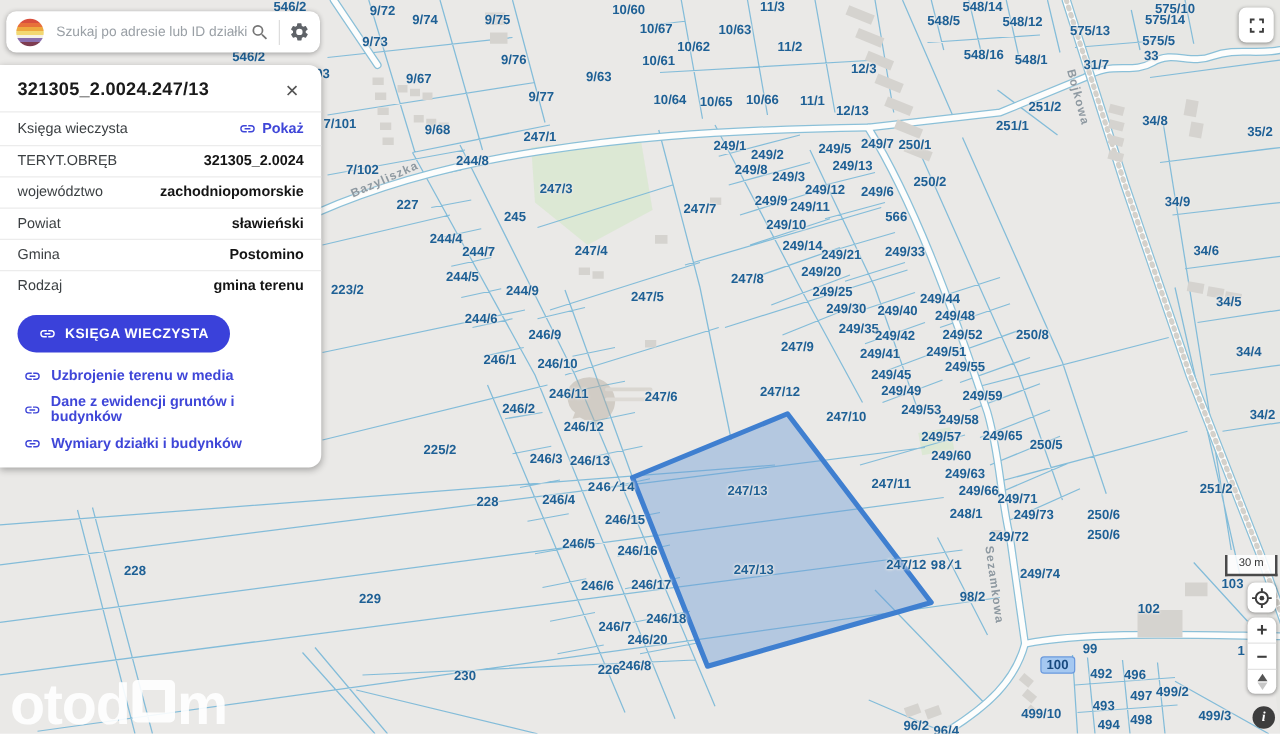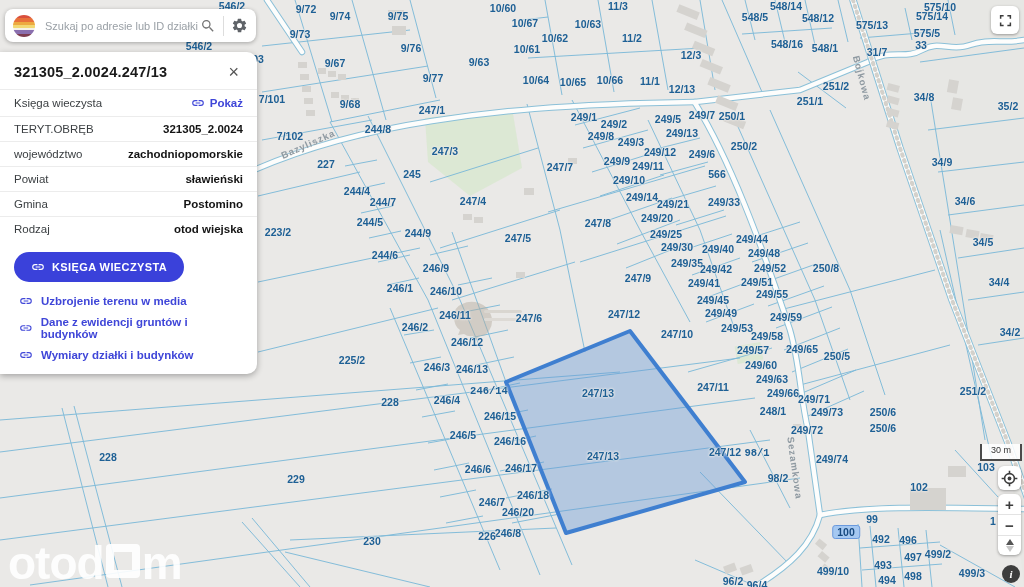--- a/index.html
+++ b/index.html
@@ -415,21 +415,21 @@
     <div class="row">
       <span>Powiat</span>
       <span class="val">sławieński</span>
     </div>
     <div class="row">
       <span>Gmina</span>
       <span class="val">Postomino</span>
     </div>
     <div class="row">
       <span>Rodzaj</span>
-      <span class="val">otod wiejska</span>
+      <span class="val">gmina terenu</span>
     </div>
     <button class="kw-btn">
       <svg width="14" height="14" viewBox="0 0 24 24">
           <path fill="currentColor" d="M3.9 12a3.1 3.1 0 0 1 3.1-3.1h4V7H7a5 5 0 0 0 0 10h4v-1.9H7A3.1 3.1 0 0 1 3.9 12zm4.1 1h8v-2H8v2zm9-6h-4v1.9h4a3.1 3.1 0 1 1 0 6.2h-4V17h4a5 5 0 0 0 0-10z"></path>
         </svg>
       <span>KSIĘGA WIECZYSTA</span>
     </button>
     <div class="p-link">
       <svg width="14" height="14" viewBox="0 0 24 24">
           <path fill="currentColor" d="M3.9 12a3.1 3.1 0 0 1 3.1-3.1h4V7H7a5 5 0 0 0 0 10h4v-1.9H7A3.1 3.1 0 0 1 3.9 12zm4.1 1h8v-2H8v2zm9-6h-4v1.9h4a3.1 3.1 0 1 1 0 6.2h-4V17h4a5 5 0 0 0 0-10z"></path>

